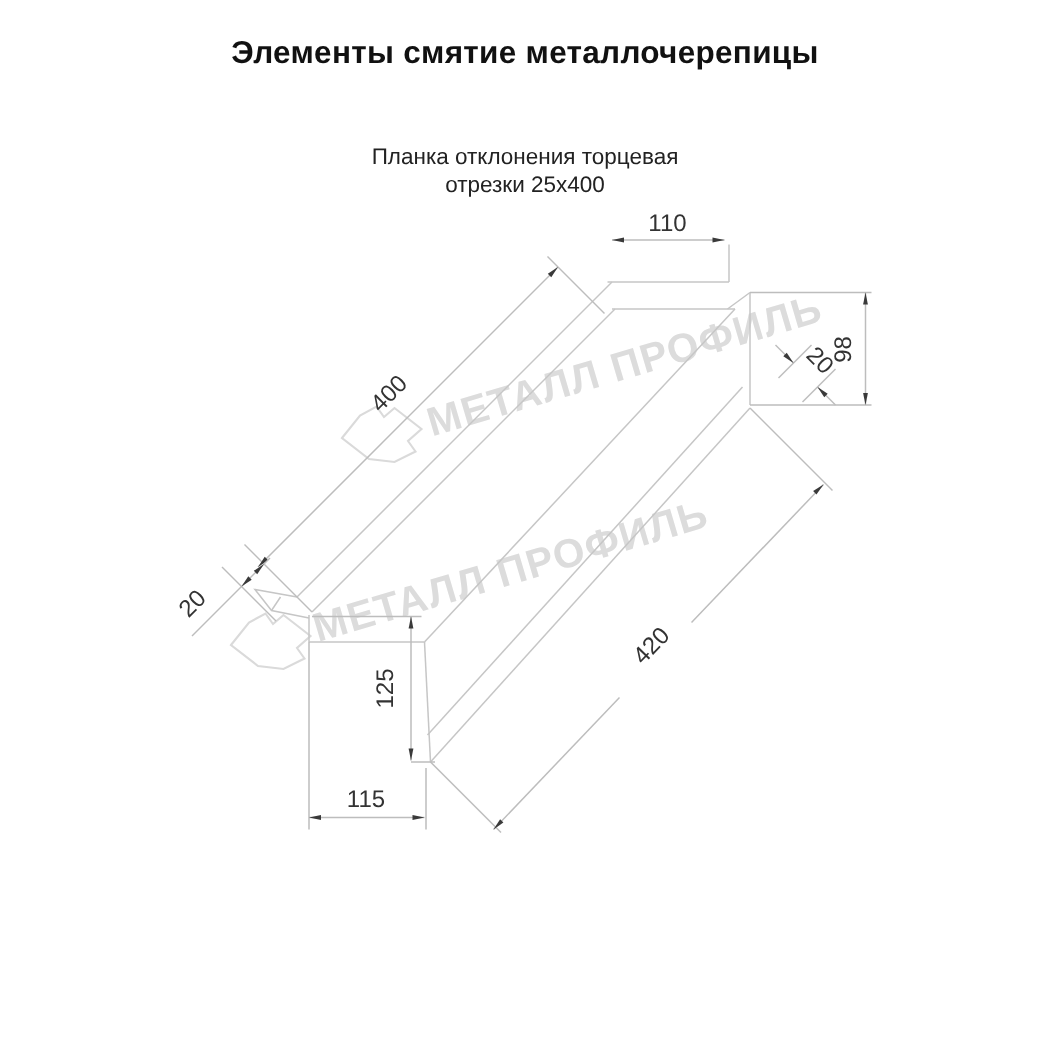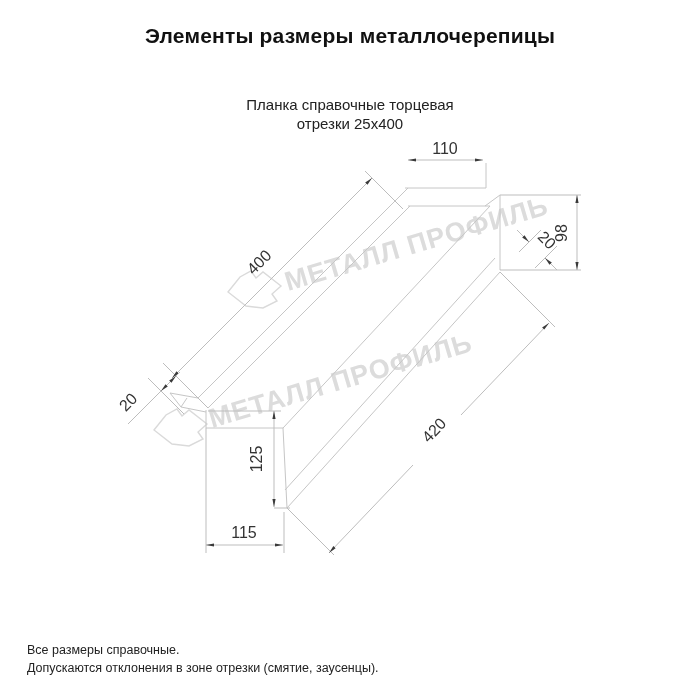--- a/index.html
+++ b/index.html
@@ -17,24 +17,24 @@
   .dimtxt{fill:#333;font-size:16px;font-family:"Liberation Sans","DejaVu Sans",sans-serif;}
   .wm{fill:#dcdcdc;font-size:27px;font-weight:bold;
       font-family:"Liberation Sans","DejaVu Sans",sans-serif;letter-spacing:1px;}
   .wmlogo{stroke:#dadada;stroke-width:1.4;fill:none;}
 </style>
 </head>
 <body>
 
 <div class="page">
 
-  <div class="title">Элементы размеры металлочерепицы</div>
+  <div class="title">Элементы смятие металлочерепицы</div>
 
   <div class="subtitle">
-    <div>Планка справочные торцевая</div>
+    <div>Планка отклонения торцевая</div>
     <div>отрезки 25х400</div>
   </div>
 
   <svg width="700" height="700" viewBox="0 0 700 700">
 
     <g>
       <path class="wmlogo" d="M228,292 L240,277 L251,271 L256,278 L263,272 L281,286 L272,294 L277,301 L263,308 L246,306 Z"></path>
     </g>
     <g>
       <path class="wmlogo" d="M154,430 L166,415 L177,409 L182,416 L189,410 L207,424 L198,432 L203,439 L189,446 L172,444 Z"></path>
@@ -131,18 +131,14 @@
     <g>
       <path class="dline" d="M206,428 V553"></path>
       <path class="dline" d="M284,512 V553"></path>
       <path class="dline" d="M206,545 H283"></path>
       <polygon class="arr" points="206,545 214,543.4 214,546.6"></polygon>
       <polygon class="arr" points="283,545 275,543.4 275,546.6"></polygon>
       <text class="dimtxt" x="244" y="538" text-anchor="middle">115</text>
     </g>
   </svg>
 
-  <div class="footer">
-    <div>Все размеры справочные.</div>
-    <div>Допускаются отклонения в зоне отрезки (смятие, заусенцы).</div>
-  </div>
 
 </div>
 
 </body></html>

